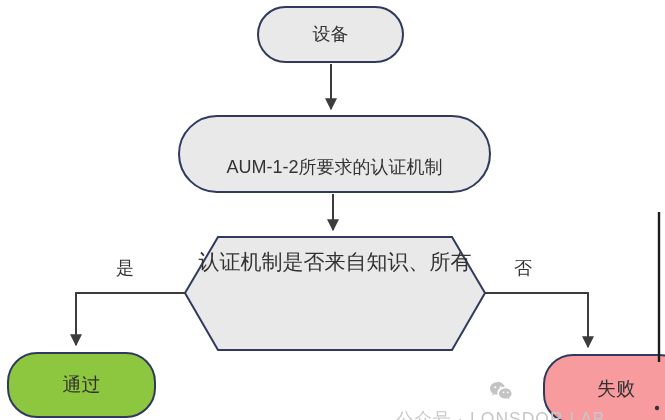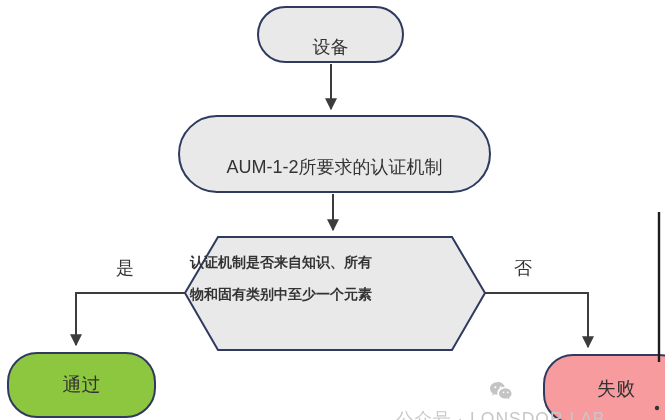--- a/index.html
+++ b/index.html
@@ -17,31 +17,30 @@
   .node{
     position:absolute;
     box-sizing:border-box;
     display:flex;align-items:center;justify-content:center;
     background:var(--node-fill,#e9e9ea);
     border:2px solid var(--node-border,#2f3a5e);
     color:var(--text,#333);
     text-align:center;
   }
   .node .lbl{position:relative;z-index:3;line-height:1.5;}
-  #node-device{left:257px;top:6px;width:147px;height:57px;border-radius:29px;font-size:18px;align-items:flex-end;}
+  #node-device{left:257px;top:6px;width:147px;height:57px;border-radius:29px;font-size:18px;}
   #node-process{left:178px;top:115px;width:313px;height:78px;border-radius:39px;font-size:18px;}
   #node-pass{left:7px;top:352px;width:149px;height:66px;border-radius:30px;background:var(--pass-fill,#8dc63f);font-size:19px;}
   #node-fail{left:543px;top:354px;width:146px;height:70px;border-radius:30px;background:var(--fail-fill,#f89b9e);font-size:19px;}
 
   
   .hex-text{
     position:absolute;left:190px;top:246px;width:290px;
-    font-size:14px;line-height:32px;
+    font-size:21px;line-height:32px;text-align:center;
     color:var(--text,#333);
-    font-weight:bold;
   }
 
   
   .branch-label{
     position:absolute;width:34px;height:24px;
     font-size:18px;color:var(--text,#333);
     text-align:center;line-height:24px;
   }
   #label-yes{left:108px;top:256px;}
   #label-no{left:506px;top:256px;}
@@ -94,21 +93,20 @@
         <circle cx="11.6" cy="6.2" r="1"></circle>
         <circle cx="14.5" cy="11.3" r="0.9"></circle>
         <circle cx="18.8" cy="11.3" r="0.9"></circle>
       </g>
     </svg>
     <span>公众号 · LONSDOR LAB</span>
   </div>
 
   <div class="hex-text">
     <div>认证机制是否来自知识、所有</div>
-    <div>物和固有类别中至少一个元素</div>
   </div>
 
   <svg class="layer" viewBox="0 0 665 420" style="z-index:3">
     <defs>
       <marker id="ah" viewBox="0 0 10 10" refX="9" refY="5" markerWidth="6" markerHeight="6" orient="auto">
         <path d="M0,0 L10,5 L0,10 z" style="fill:var(--arrow,#3c3c3c)"></path>
       </marker>
     </defs>
     <g style="stroke:var(--arrow,#3c3c3c)" stroke-width="2" fill="none">
       <line x1="331" y1="64" x2="331" y2="109" marker-end="url(#ah)"></line>

